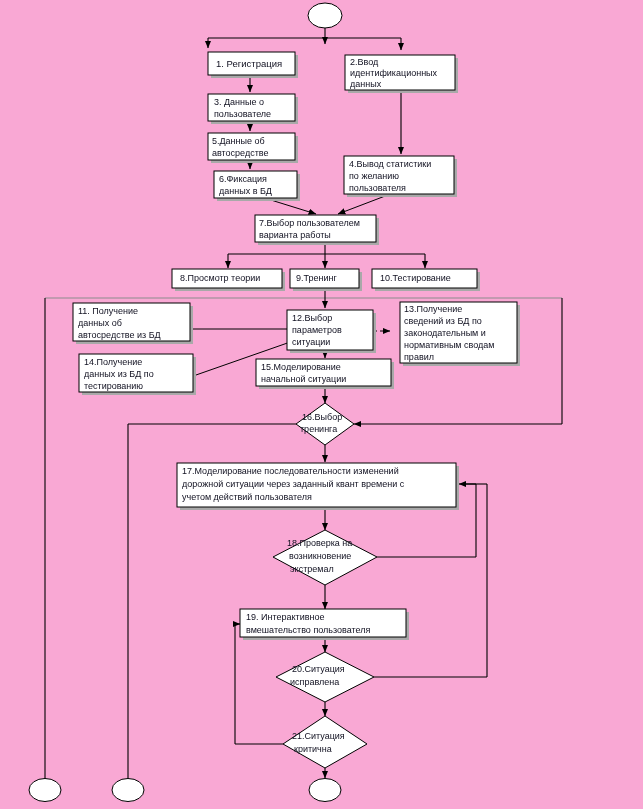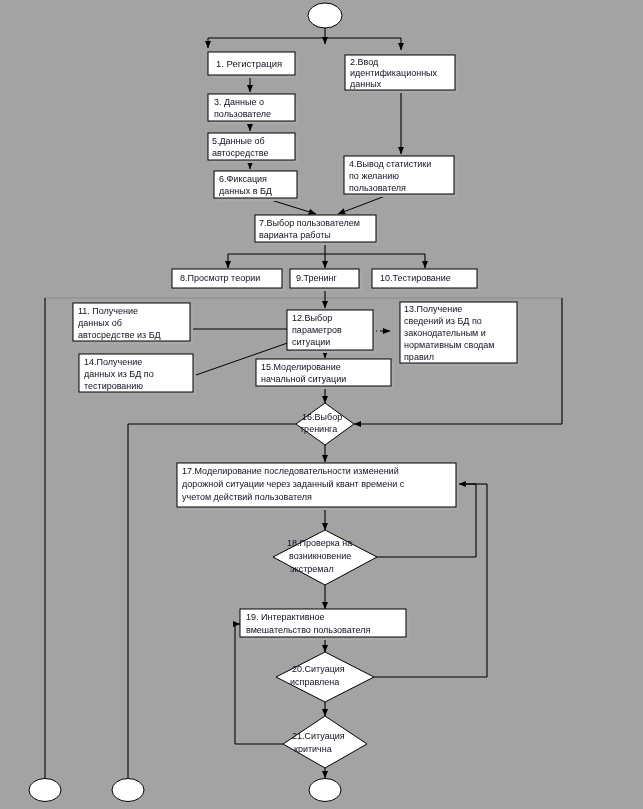--- a/index.html
+++ b/index.html
@@ -4,21 +4,21 @@
 <style>
   html, body {
     margin: 0;
     padding: 0;
     background: #ffffff;
   }
   #canvas {
     position: relative;
     width: 643px;
     height: 809px;
-    background: #a3a3a3;
+    background: #f9a8d4;
     font-family: "Liberation Sans", sans-serif;
     overflow: hidden;
   }
   svg#flow {
     position: absolute;
     top: 0; left: 0;
     width: 643px;
     height: 809px;
   }
   .nodebox {

